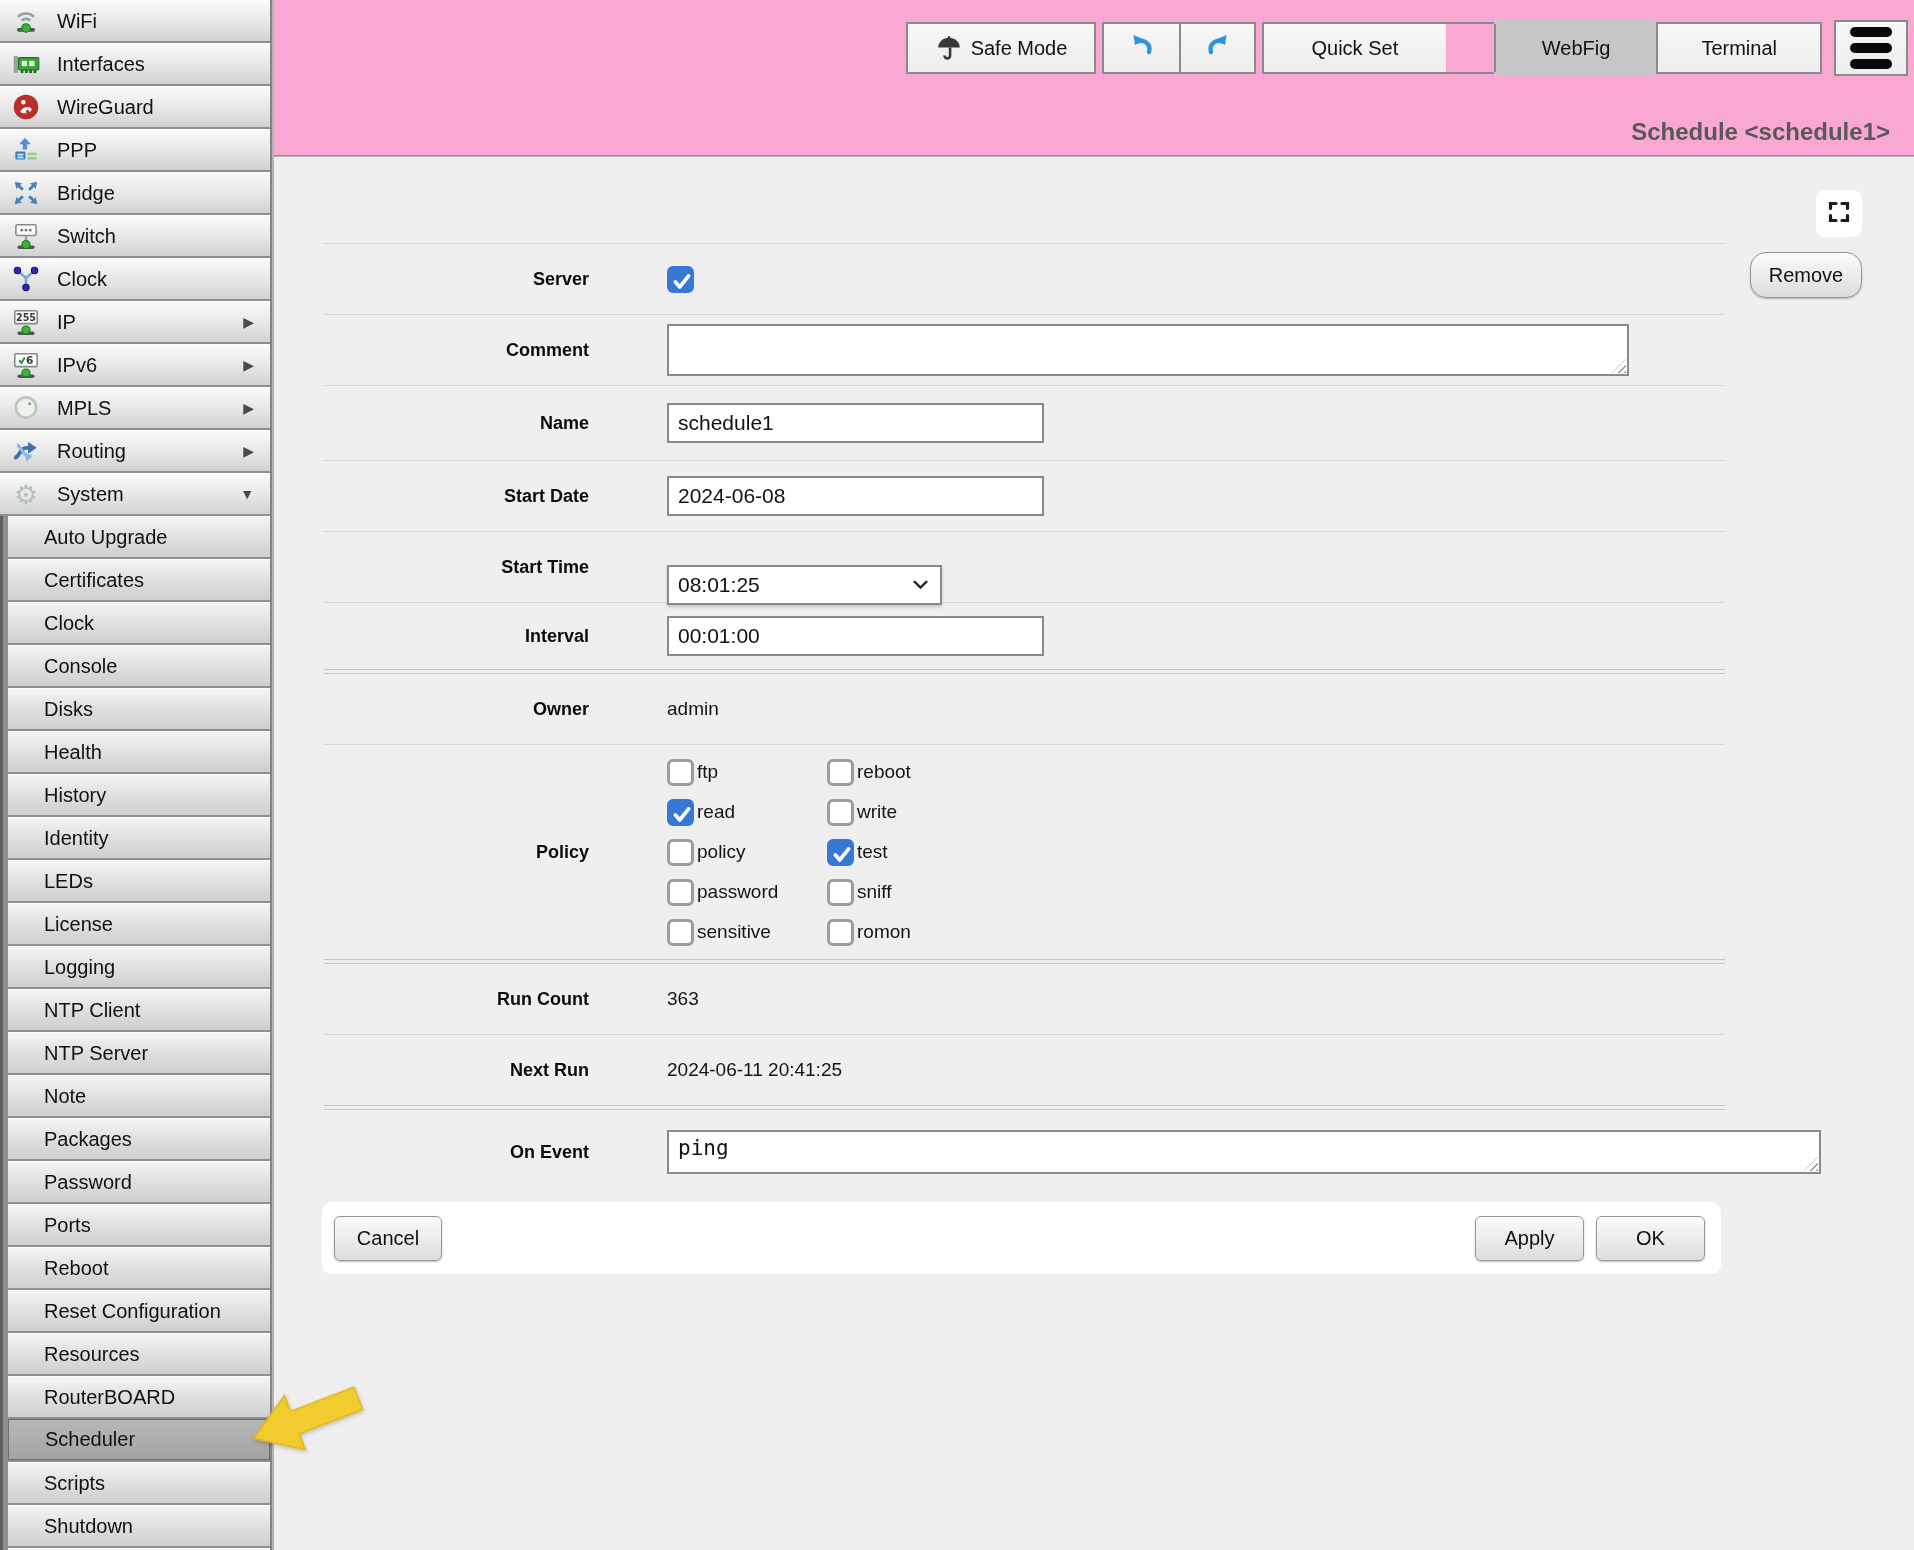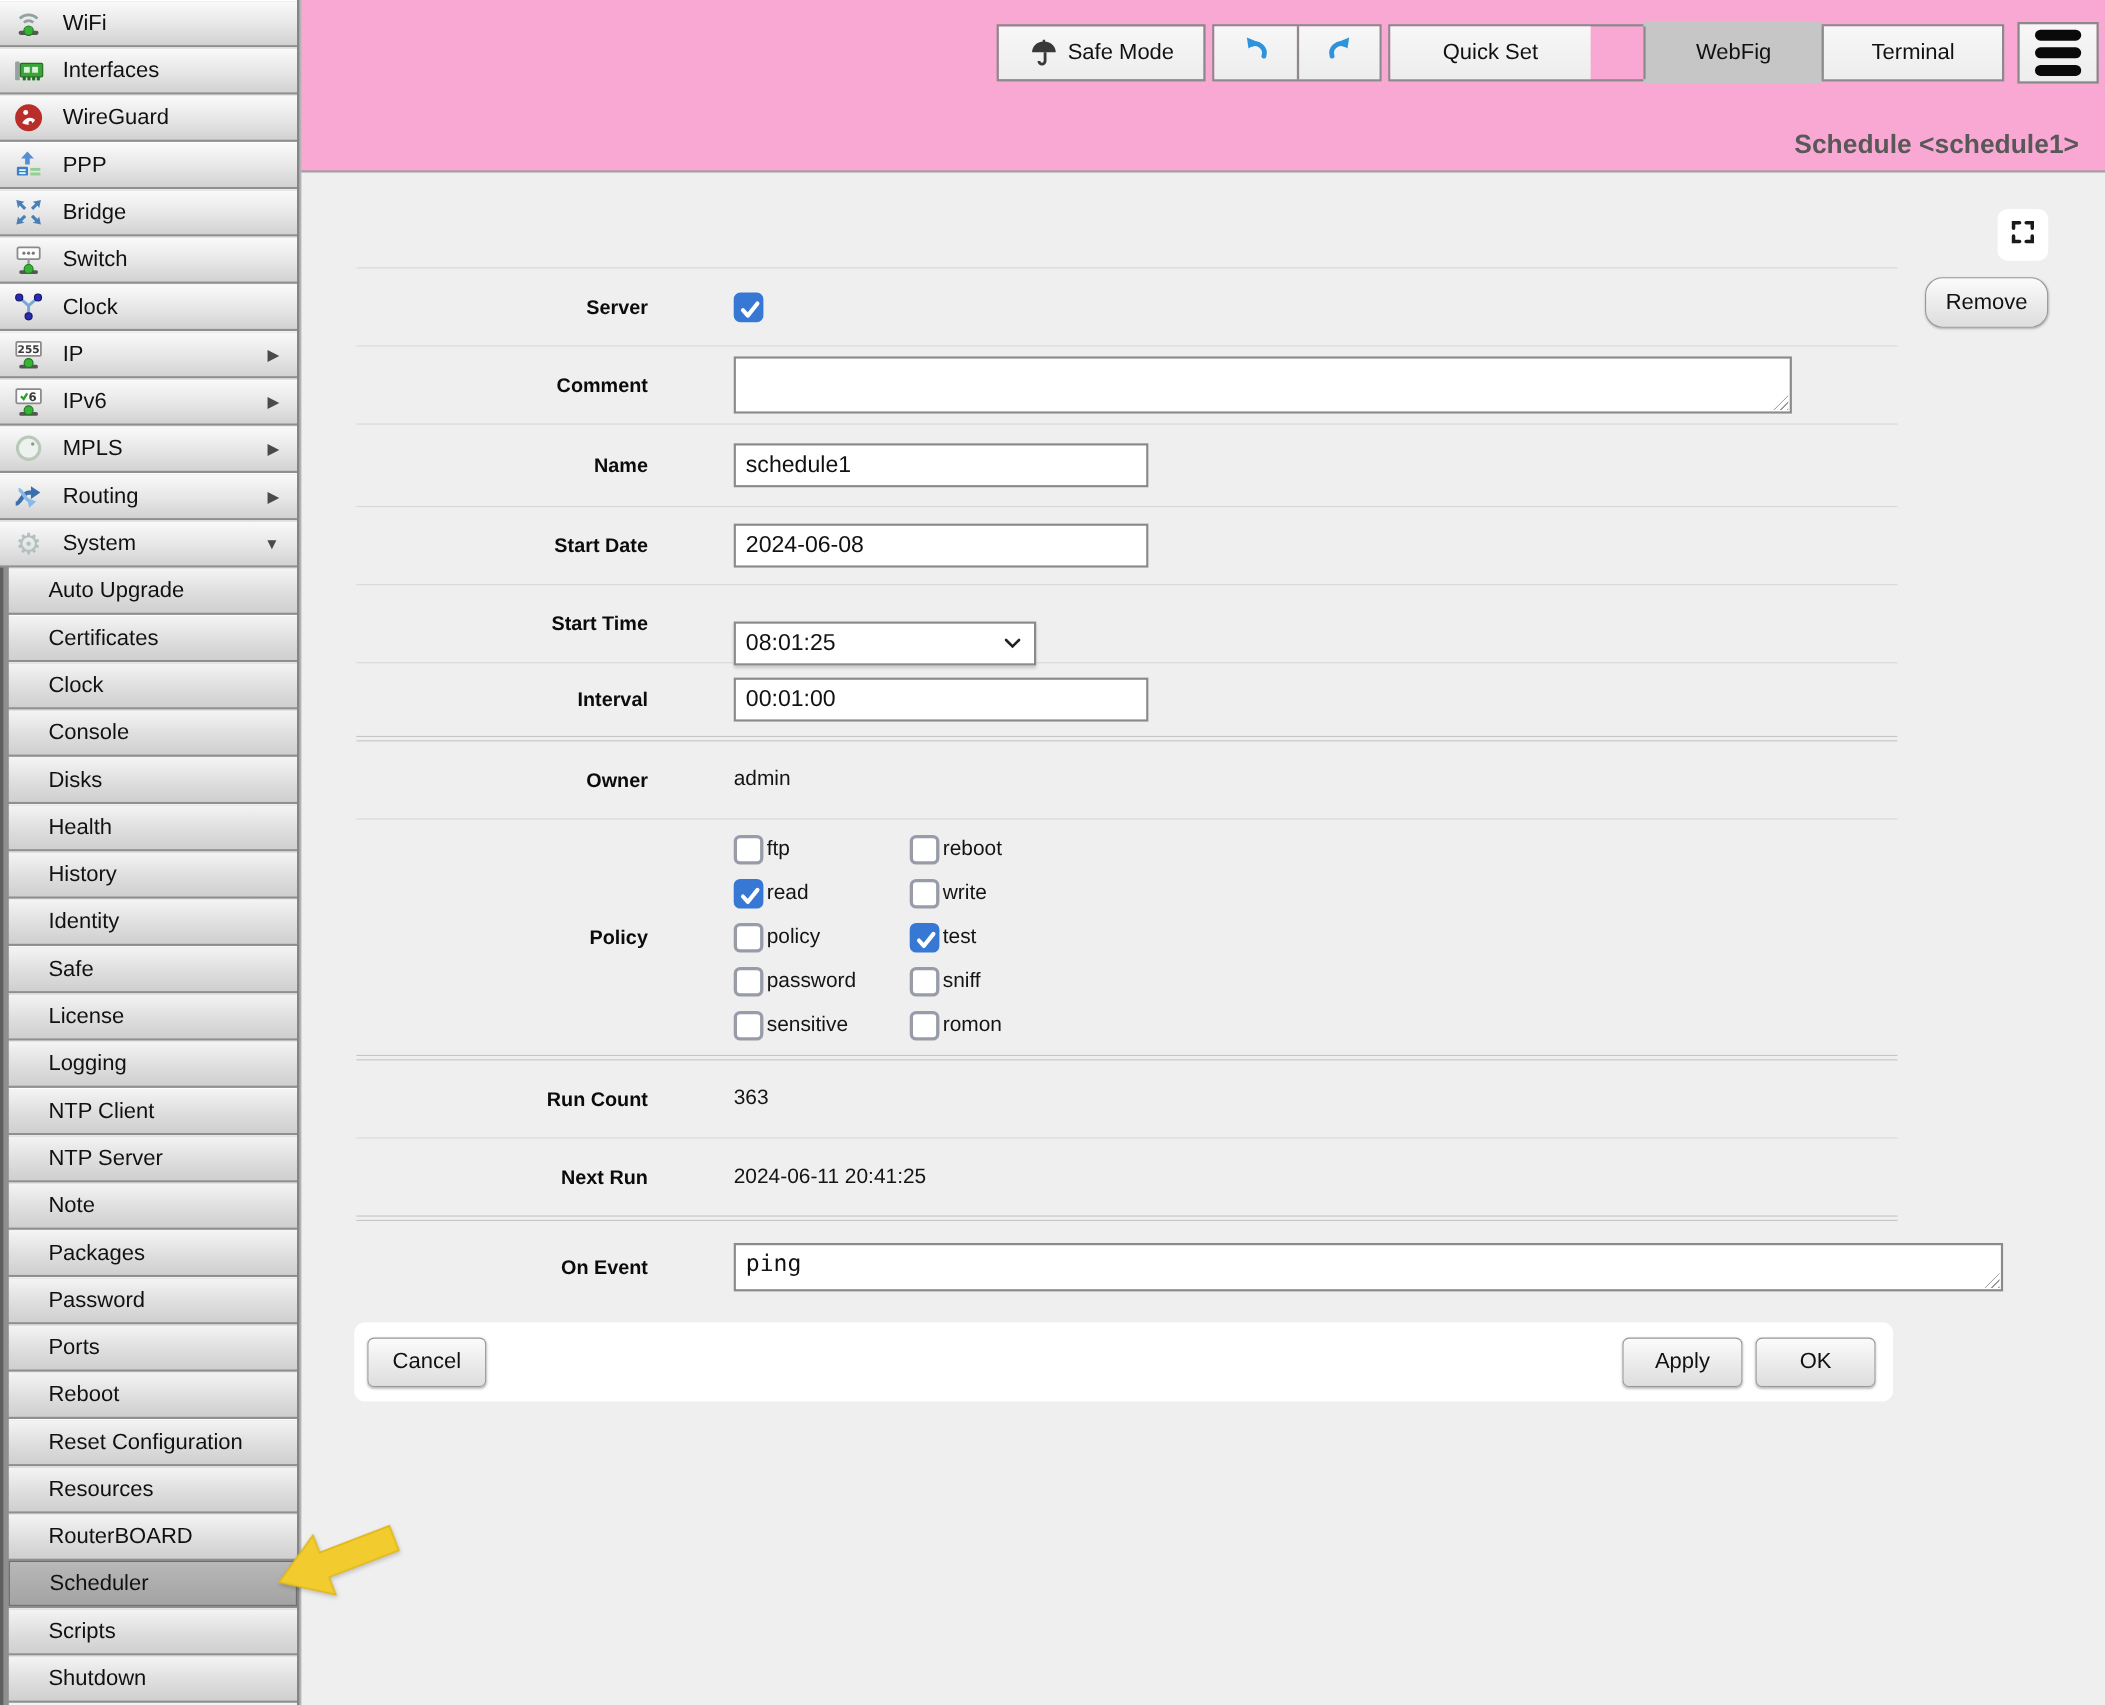--- a/index.html
+++ b/index.html
@@ -234,21 +234,21 @@
 
   <div class="submenu">
     <div class="sub-item">Auto Upgrade</div>
     <div class="sub-item">Certificates</div>
     <div class="sub-item">Clock</div>
     <div class="sub-item">Console</div>
     <div class="sub-item">Disks</div>
     <div class="sub-item">Health</div>
     <div class="sub-item">History</div>
     <div class="sub-item">Identity</div>
-    <div class="sub-item">Safe</div>
+    <div class="sub-item">LEDs</div>
     <div class="sub-item">License</div>
     <div class="sub-item">Logging</div>
     <div class="sub-item">NTP Client</div>
     <div class="sub-item">NTP Server</div>
     <div class="sub-item">Note</div>
     <div class="sub-item">Packages</div>
     <div class="sub-item">Password</div>
     <div class="sub-item">Ports</div>
     <div class="sub-item">Reboot</div>
     <div class="sub-item">Reset Configuration</div>

